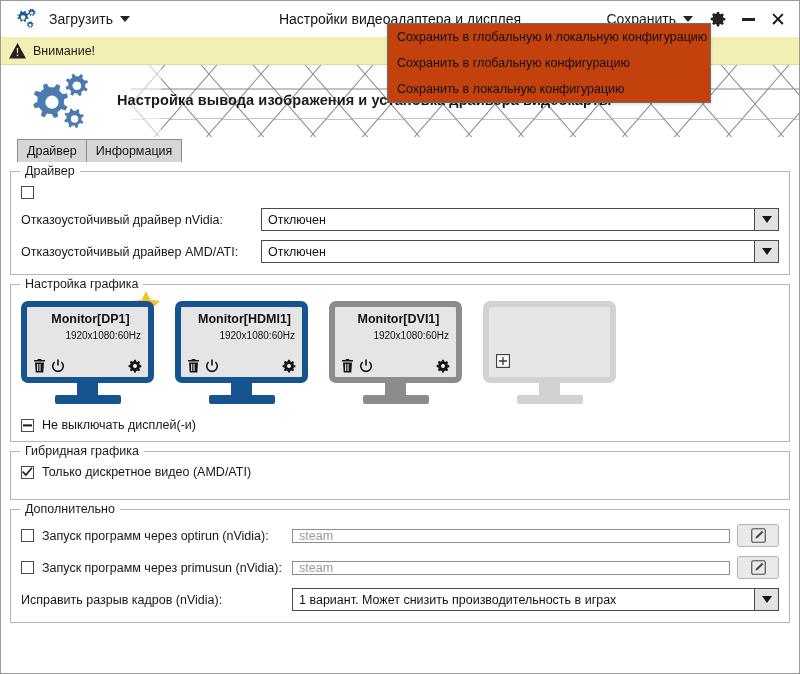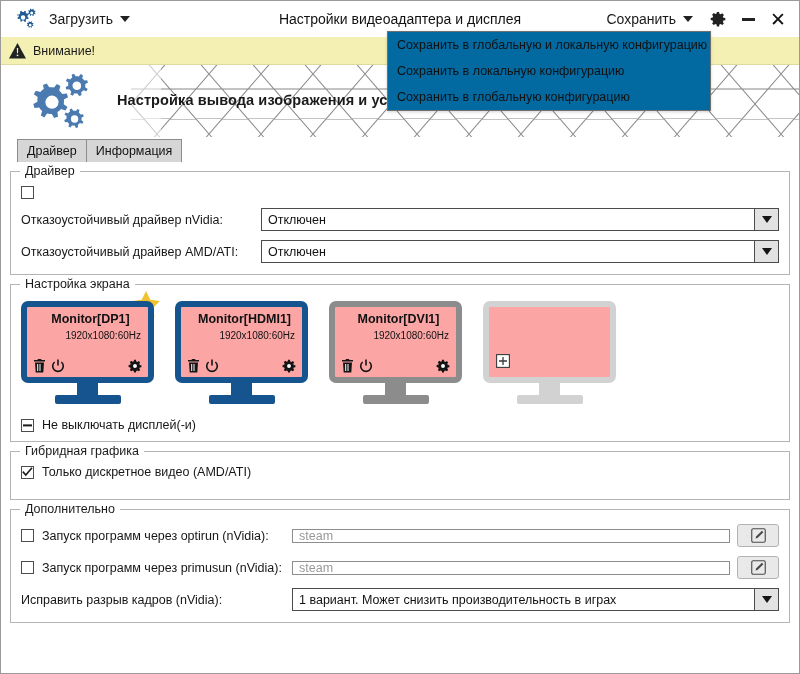--- a/index.html
+++ b/index.html
@@ -16,21 +16,21 @@
   .app-icon{width:34px;display:flex;align-items:center;justify-content:center;margin-left:6px;}
   .tb-btn{display:flex;align-items:center;gap:7px;padding:3px 8px;font-size:14px;color:#1a1a1a;cursor:default;}
   .caret{width:0;height:0;border-left:5px solid transparent;border-right:5px solid transparent;border-top:6px solid #222;display:inline-block;}
   .tb-title{position:absolute;left:0;right:0;text-align:center;font-size:14px;color:#111;pointer-events:none;}
   .tb-right{margin-left:auto;display:flex;align-items:center;gap:4px;padding-right:8px;z-index:3;}
   .tb-icon{width:26px;height:26px;display:flex;align-items:center;justify-content:center;cursor:default;}
   .min-ico{width:13px;height:3px;background:#222;display:block;}
   .close-ico{font-size:19px;line-height:19px;color:#111;font-family:"DejaVu Sans",sans-serif;}
 
   
-  .menu{position:absolute;left:386px;top:30px;width:322px;background:#0369a1;border:1px solid #6f6f6f;z-index:40;box-shadow:0 1px 3px rgba(0,0,0,.18);}
+  .menu{position:absolute;left:386px;top:22px;width:322px;background:#c2410c;border:1px solid #6f6f6f;z-index:40;box-shadow:0 1px 3px rgba(0,0,0,.18);}
   .menu-item{padding:6px 8px 6px 9px;font-size:12.5px;color:#111;white-space:nowrap;cursor:default;}
 
   
   .warn{height:27px;background:#f4f0b4;display:flex;align-items:center;padding-left:8px;gap:7px;border-bottom:1px solid #ded9a0;}
   .warn-text{font-size:12.5px;color:#1a1a1a;}
 
   
   .banner{position:relative;height:72px;background:#ffffff;overflow:hidden;}
   .banner svg.hex{position:absolute;left:0;top:-6px;width:800px;height:84px;}
   .banner .logo{position:absolute;left:18px;top:8px;}
@@ -57,21 +57,21 @@
   .sel .val{flex:1;display:flex;align-items:center;padding-left:6px;font-size:12.5px;color:#111;overflow:hidden;white-space:nowrap;}
   .sel .arrow{width:23px;border-left:1px solid #4b4b4b;background:#e2e2e2;display:flex;align-items:center;justify-content:center;}
   .arrow i{width:0;height:0;border-left:5px solid transparent;border-right:5px solid transparent;border-top:7px solid #151515;display:block;}
 
   .txt{flex:1;height:14px;border:1px solid #8d8d8d;background:#fff;box-sizing:border-box;display:flex;align-items:center;padding-left:6px;font-size:12.5px;color:#9a9a9a;overflow:hidden;white-space:nowrap;}
   .editbtn{width:42px;height:23px;margin-left:7px;border:1px solid #b2b2b2;background:#e9e9e9;border-radius:3px;display:flex;align-items:center;justify-content:center;box-sizing:border-box;cursor:default;}
 
   
   .monitors{display:flex;gap:21px;padding-top:2px;}
   .mon{position:relative;width:133px;}
-  .mon .screen{height:82px;border:6px solid #15548f;border-radius:7px;box-sizing:border-box;background:#fca5a5;padding:5px 7px 0 13px;position:relative;}
+  .mon .screen{height:82px;border:6px solid #15548f;border-radius:7px;box-sizing:border-box;background:#e5e5e5;padding:5px 7px 0 13px;position:relative;}
   .mon.gray .screen{border-color:#8c8c8c;}
   .mon.empty .screen{border-color:#d2d2d2;}
   .mon .mname{text-align:center;font-size:12.5px;font-weight:bold;color:#111;line-height:15px;}
   .mon .mres{text-align:right;font-size:10px;color:#111;line-height:16px;margin-top:1px;}
   .mon .micons{position:absolute;left:6px;right:6px;bottom:4px;display:flex;align-items:center;}
   .mon .micons .sp{flex:1;}
   .mon .mi{margin-right:5px;display:flex;align-items:center;cursor:default;}
   .mon .neck{width:21px;height:12px;background:#15548f;margin:0 auto;}
   .mon .base{width:66px;height:9px;background:#15548f;margin:0 auto;border-radius:2px;}
   .mon.gray .neck,.mon.gray .base{background:#8c8c8c;}
@@ -114,22 +114,22 @@
           <span class="min-ico"></span>
         </div>
       <div class="tb-icon">
           <span class="close-ico">✕</span>
         </div>
     </div>
   </div>
 
   <div class="menu">
     <div class="menu-item">Сохранить в глобальную и локальную конфигурацию</div>
+    <div class="menu-item">Сохранить в глобальную конфигурацию</div>
     <div class="menu-item">Сохранить в локальную конфигурацию</div>
-    <div class="menu-item">Сохранить в глобальную конфигурацию</div>
   </div>
 
   <div class="warn">
     <svg width="17" height="16" viewBox="0 0 17 16">
       <path fill="#222" d="M8.5 0L17 15.4H0z"></path>
         <path fill="#f4f0b4" d="M7.8 5h1.4l-.2 5.2H8zM8.5 11.4a.9.9 0 1 1 0 1.8.9.9 0 0 1 0-1.8z"></path>
     </svg>
     <span class="warn-text">Внимание!</span>
   </div>
 
@@ -182,21 +182,21 @@
         <span class="sel">
           <span class="val">Отключен</span>
           <span class="arrow">
               <i></i>
             </span>
         </span>
       </div>
     </div>
 
     <div class="group" style="padding-bottom:9px;">
-      <div class="legend">Настройка экрана</div>
+      <div class="legend">Настройка графика</div>
 
       <div class="monitors">
 
         <div class="mon">
           <svg class="star" width="30" height="29" viewBox="0 0 30 29">
             <path fill="#f2c12e" d="M15 1l4.3 8.7 9.6 1.4-7 6.8 1.7 9.6-8.6-4.5-8.6 4.5 1.7-9.6-7-6.8 9.6-1.4z"></path>
           </svg>
           <div class="screen">
             <div class="mname">Monitor[DP1]</div>
             <div class="mres">1920x1080:60Hz</div>

